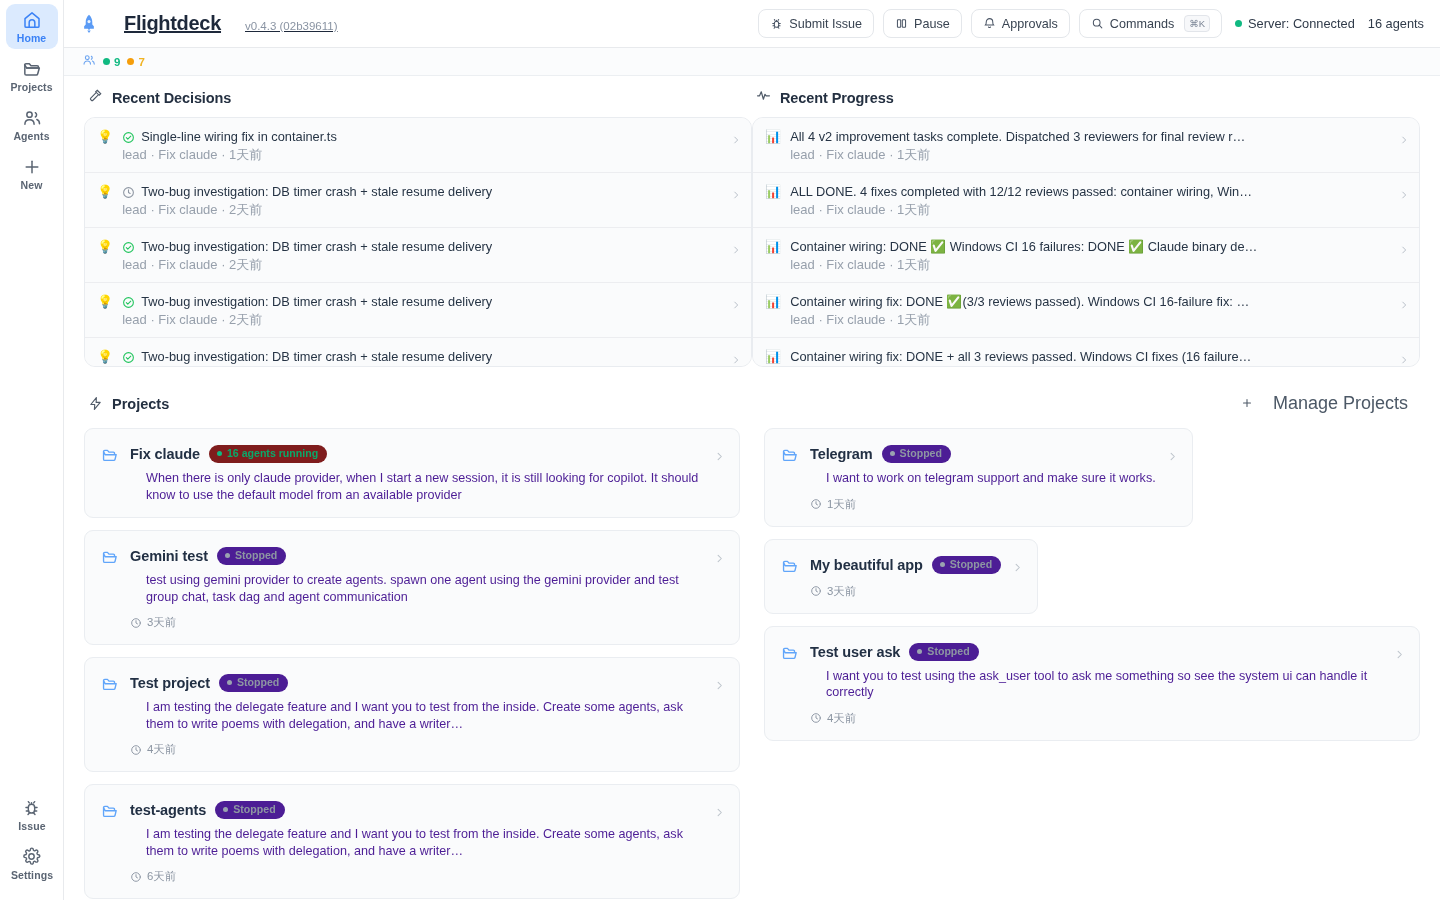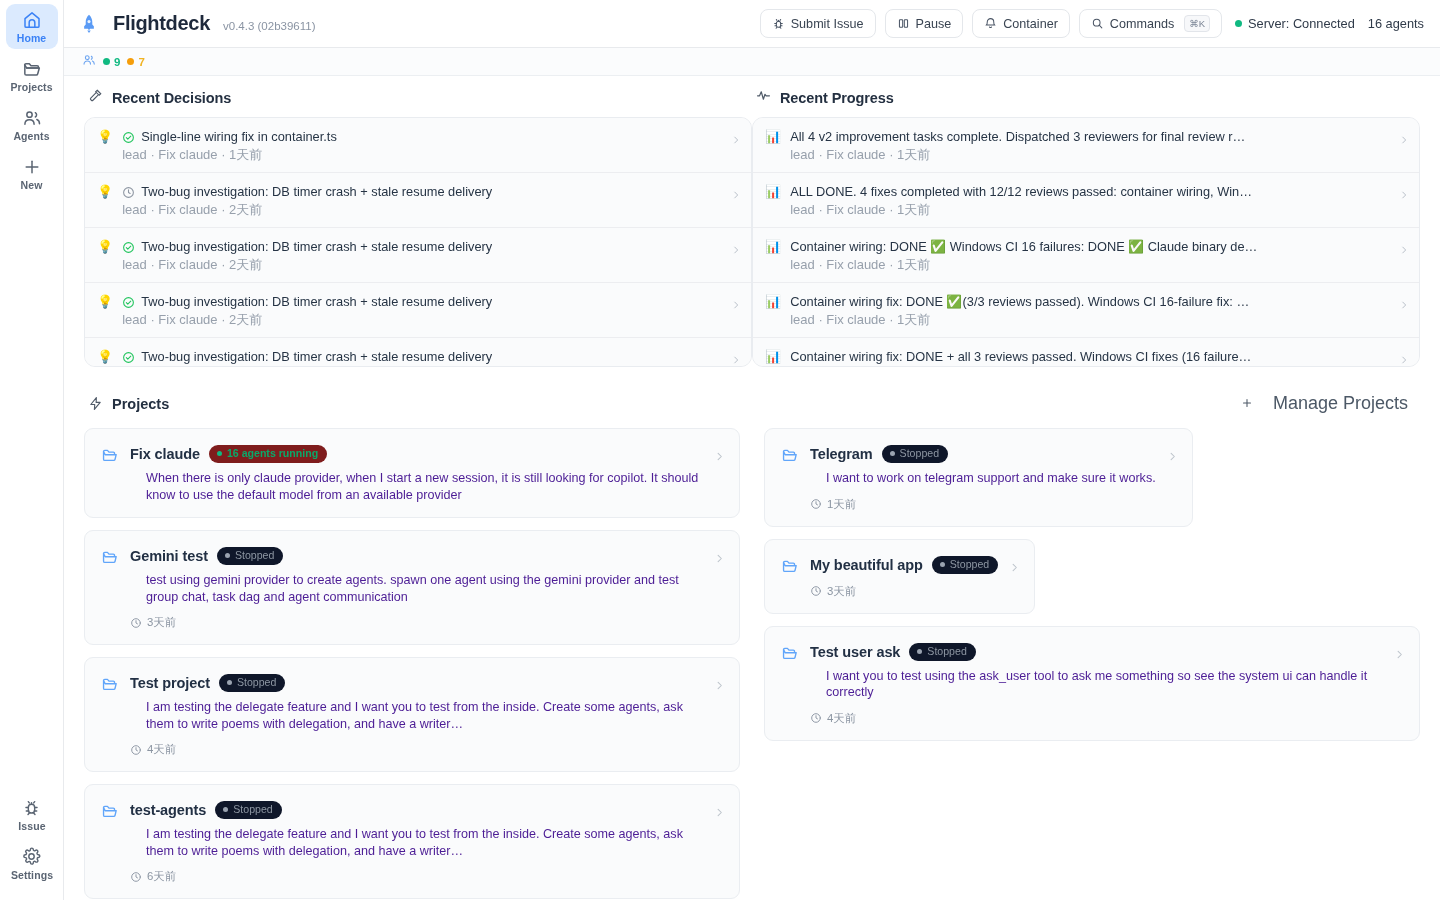--- a/index.html
+++ b/index.html
@@ -37,21 +37,21 @@
   
   .main { flex: 1 1 auto; height: 900px; display: flex; flex-direction: column; min-width: 0; position: relative; }
 
   .topbar {
     height: 48px; flex: 0 0 48px;
     display: flex; align-items: center;
     padding: 0 16px 0 14px;
     border-bottom: 1px solid #e8eaed;
     background: #fff;
   }
-  .brand { display: flex; align-items: baseline; gap: 13px; }
+  .brand { display: flex; align-items: baseline; gap: 24px; text-decoration: underline; }
   .rocket { width: 22px; height: 22px; align-self: center; }
   .brand-name { font-size: 20px; font-weight: 700; color: #1e293b; letter-spacing: -0.3px; }
   .brand-ver { font-size: 11.5px; color: #8a94a3; font-weight: 400; }
 
   .topbar-right { margin-left: auto; display: flex; align-items: center; gap: 9px; }
   .tbtn {
     height: 29px; display: flex; align-items: center; gap: 6px;
     padding: 0 11px; border: 1px solid #e4e7eb; border-radius: 8px;
     background: #fff; font-size: 12.6px; color: #394452; cursor: pointer;
     white-space: nowrap;
@@ -141,21 +141,21 @@
   .pcard .folder { flex: 0 0 18px; margin-top: 1px; color: #60a5fa; }
   .pcard .pbody { flex: 1 1 auto; min-width: 0; }
   .pcard .prow1 { display: flex; align-items: center; gap: 9px; }
   .pcard .pname { font-size: 14.5px; font-weight: 700; color: #223044; letter-spacing: -0.1px; }
   .badge {
     display: inline-flex; align-items: center; gap: 5px;
     border-radius: 999px; padding: 2px 9px 3px 8px;
     font-size: 10.6px; font-weight: 700; line-height: 13px; white-space: nowrap;
   }
   .badge.running { background: #7f1d1d; color: #0aa96a; }
-  .badge.stopped { background: #0f172a; color: #8d96a2; font-weight: 400; }
+  .badge.stopped { background: #4c1d95; color: #8d96a2; font-weight: 700; }
   .pcard .pdesc { font-size: 12.6px; color: #4c1d95; line-height: 16.5px; margin-top: 7px; margin-left: 16px; }
   .pcard .pfoot { display: flex; align-items: center; gap: 16px; margin-top: 10px; }
   .pcard .pstat { display: flex; align-items: center; gap: 5px; font-size: 11.4px; color: #8b95a2; }
   .pcard .pstat.blue { color: #5b9bf5; }
   .pcard .pchev { flex: 0 0 10px; color: #bcc3cb; margin-top: 3px; }
 </style>
 </head>
 <body>
 
 <div class="app">
@@ -255,21 +255,21 @@
           <span>Pause</span>
         </button>
 
         <button class="tbtn">
           <span>
             <svg width="13" height="13" viewBox="0 0 24 24" fill="none" stroke="#4a5565" stroke-width="1.9" stroke-linecap="round">
               <path d="M6 9a6 6 0 0 1 12 0c0 4 1.4 5.6 1.4 5.6H4.6S6 13 6 9z"></path>
               <path d="M10.2 18.4a2 2 0 0 0 3.6 0"></path>
             </svg>
           </span>
-          <span>Container</span>
+          <span>Approvals</span>
         </button>
 
         <button class="tbtn">
           <span>
             <svg width="13" height="13" viewBox="0 0 24 24" fill="none" stroke="#4a5565" stroke-width="1.9" stroke-linecap="round">
               <circle cx="10.5" cy="10.5" r="6.2"></circle>
                 <path d="M15.2 15.2 20 20"></path>
             </svg>
           </span>
           <span>Commands</span>

